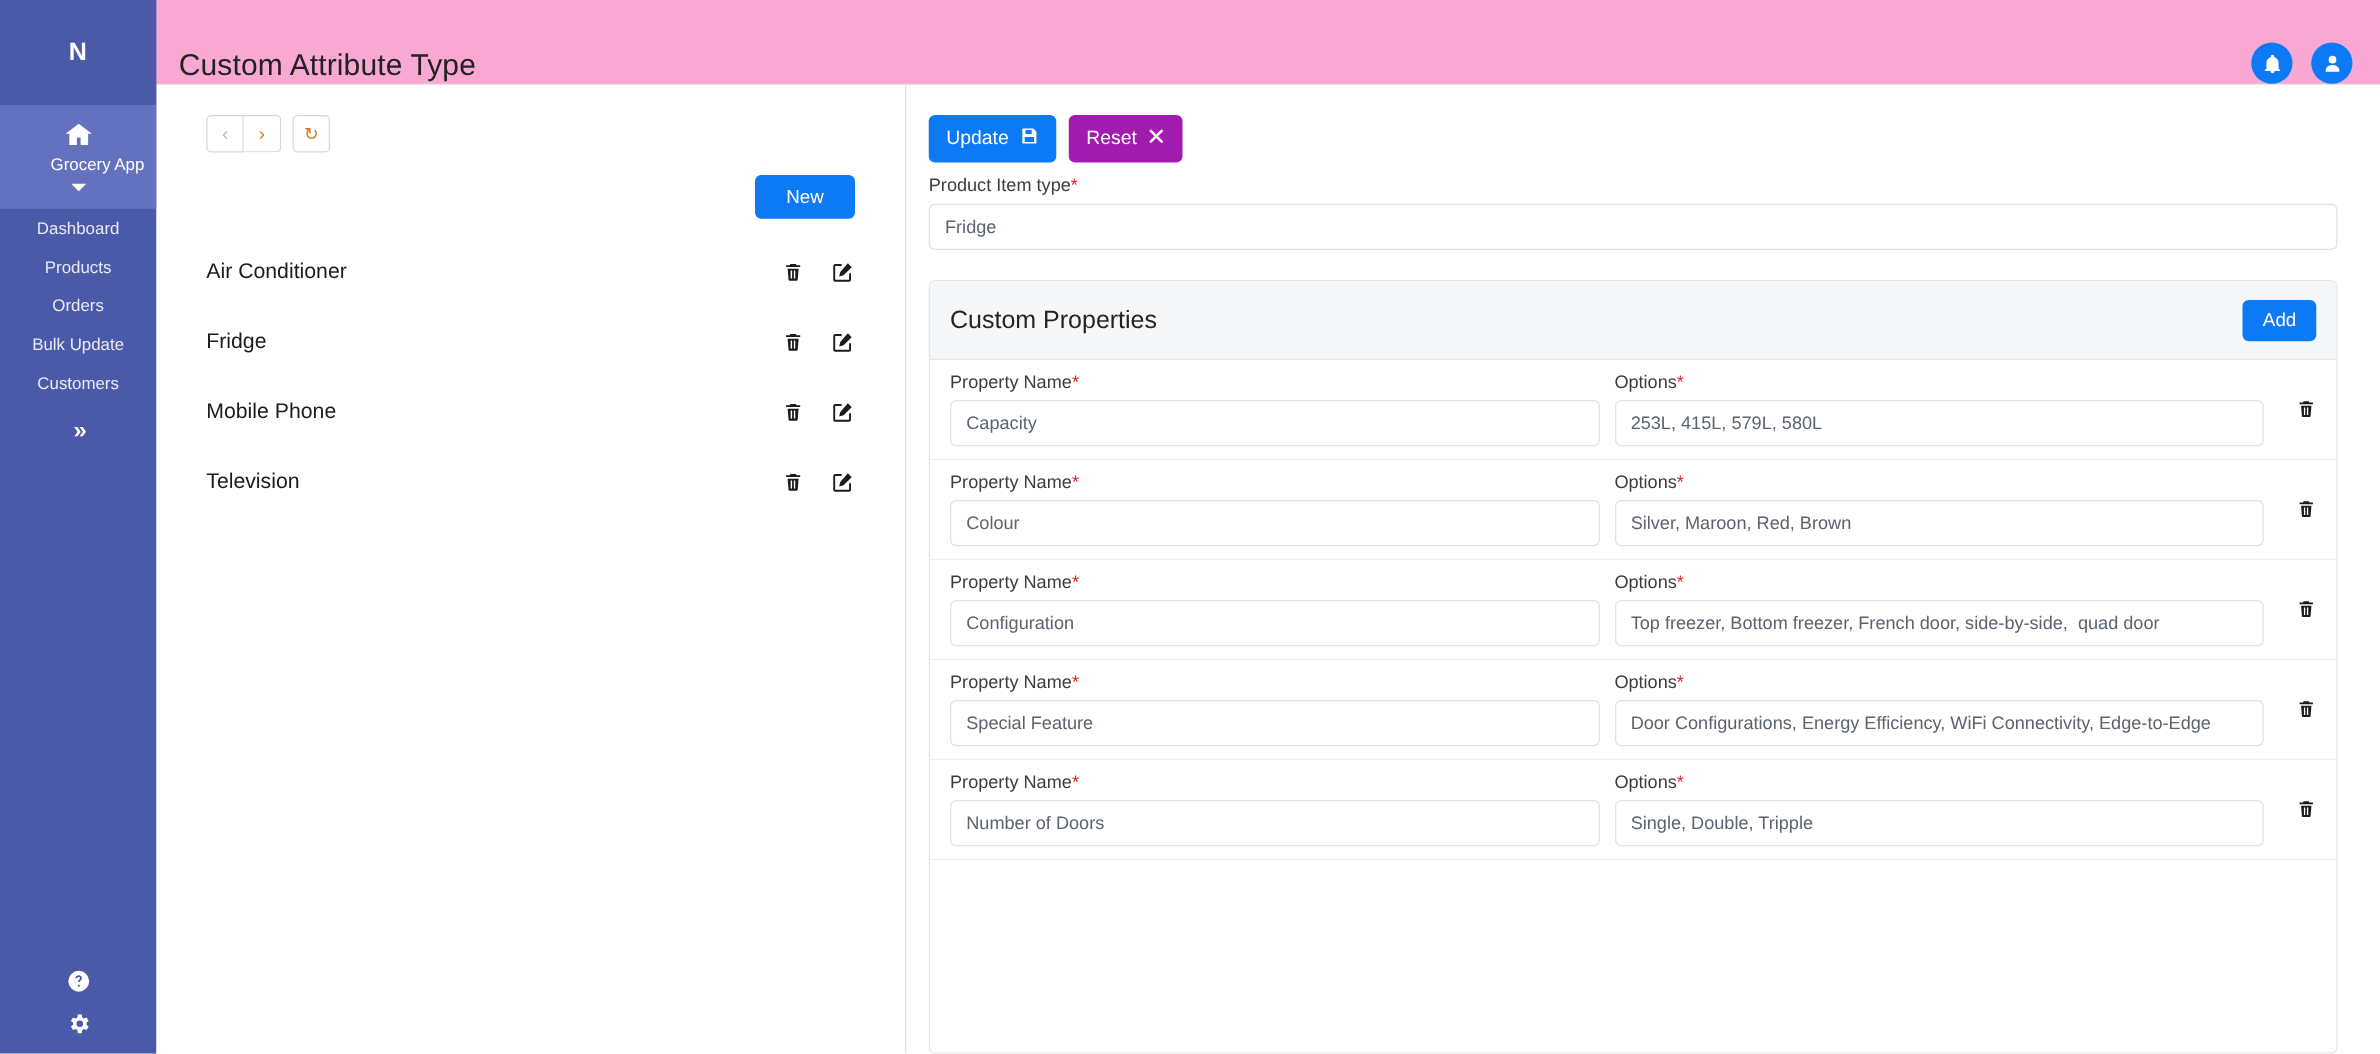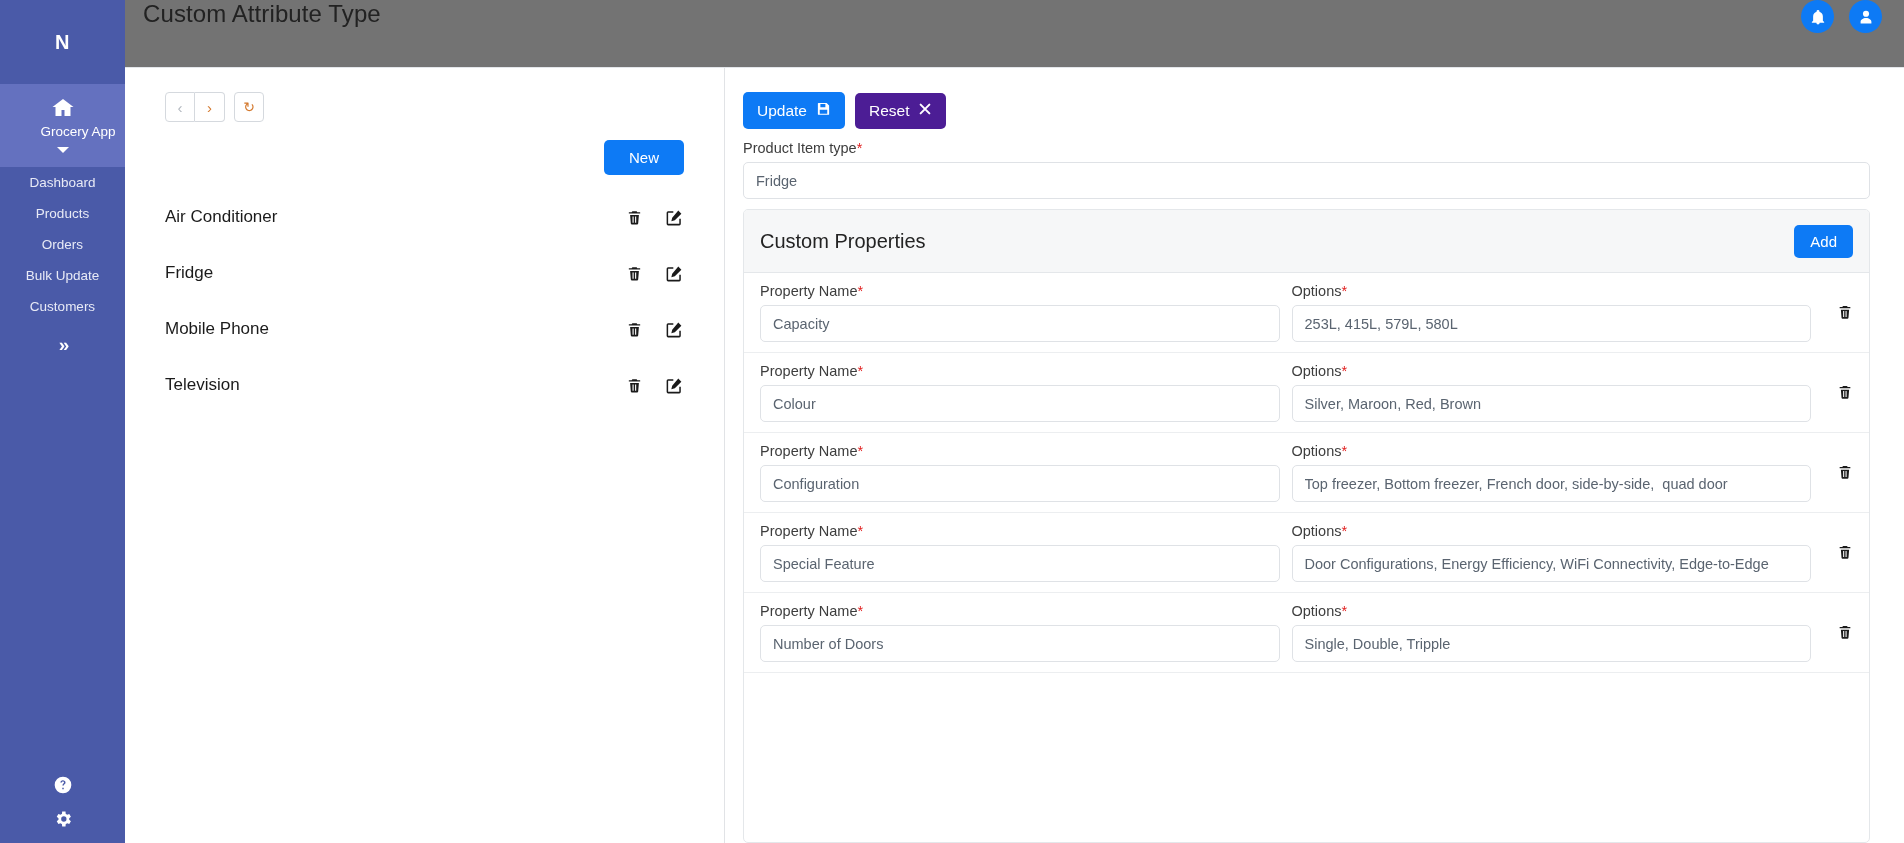--- a/index.html
+++ b/index.html
@@ -64,23 +64,23 @@
     position: absolute; left: 0; right: 0; bottom: 14px;
     display: flex; flex-direction: column; align-items: center; gap: 14px;
   }
   .sidebar-bottom .sb-ic { line-height: 0; cursor: pointer; }
 
   
   .right { flex: 1; display: flex; flex-direction: column; height: 843px; min-width: 0; }
 
   .topbar {
     height: 68px; min-height: 68px;
-    background: #737373;
+    background: #f9a8d4;
     border-bottom: 1px solid #e3e6ea;
-    display: flex; align-items: flex-start;
+    display: flex; align-items: flex-end;
     padding: 0 22px 0 18px;
   }
   .page-title {
     font-size: 24px; color: #222222; font-weight: normal;
     letter-spacing: .1px;
   }
   .topbar-actions { margin-left: auto; display: flex; align-items: center; gap: 15px; }
   .circ-btn {
     width: 33px; height: 33px; border-radius: 50%;
     background: #0d7af5;
@@ -129,42 +129,42 @@
   .item-name { font-size: 17px; color: #1b1b1b; }
   .item-actions { margin-left: auto; display: flex; align-items: center; gap: 22px; }
   .ic-btn { cursor: pointer; line-height: 0; }
 
   
   .form-pane {
     flex: 1; min-width: 0;
     padding: 24px 34px 0 18px;
     display: flex; flex-direction: column;
   }
-  .form-actions { display: flex; gap: 10px; align-items: center; }
+  .form-actions { display: flex; gap: 10px; }
   .btn-update { background: #0d7af5; color: #ffffff; font-size: 15.5px; padding: 9px 14px; }
-  .btn-reset  { background: #4c1d95; color: #ffffff; font-size: 15.5px; padding: 9px 14px; }
+  .btn-reset  { background: #a21caf; color: #ffffff; font-size: 15.5px; padding: 9px 14px; }
   .lbl {
     font-size: 14.5px; color: #3d3d3d;
     margin: 11px 0 6px 0; display: block;
   }
   .req { color: #e02020; }
   .inp {
     width: 100%;
     border: 1px solid #dfe2e6; border-radius: 5px;
     background: #ffffff;
     font-size: 14.5px; color: #5a6470;
     padding: 9px 12px;
     font-family: "Liberation Sans", sans-serif;
     outline: none;
     height: 37px;
   }
   .inp::placeholder { color: #6b7480; }
 
   .card {
-    margin-top: 10px;
+    margin-top: 24px;
     border: 1px solid #e4e7ea; border-radius: 5px;
     background: #ffffff;
     flex: 1; min-height: 0;
     display: flex; flex-direction: column;
     overflow: hidden;
   }
   .card-head {
     background: #f6f7f8;
     border-bottom: 1px solid #e4e7ea;
     padding: 13px 16px;

